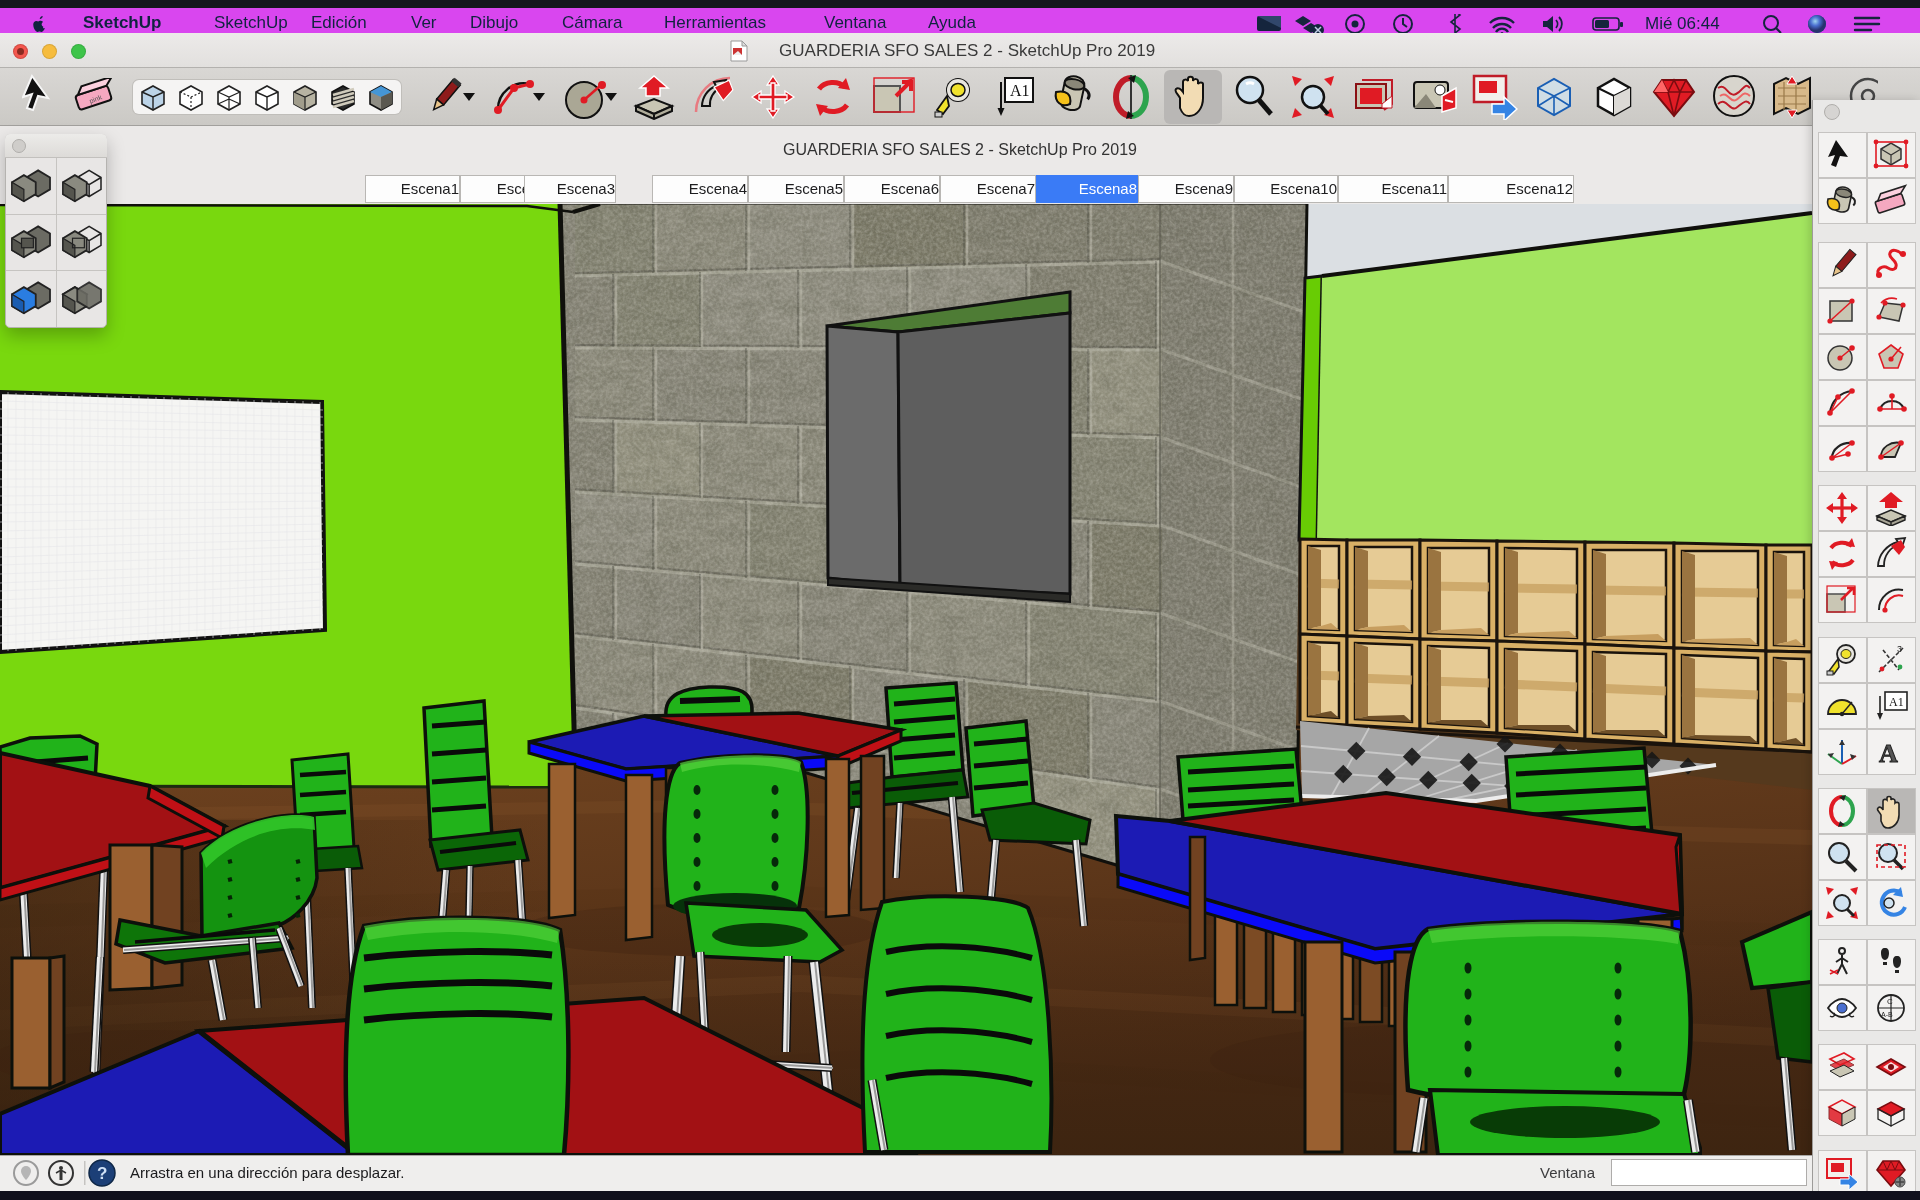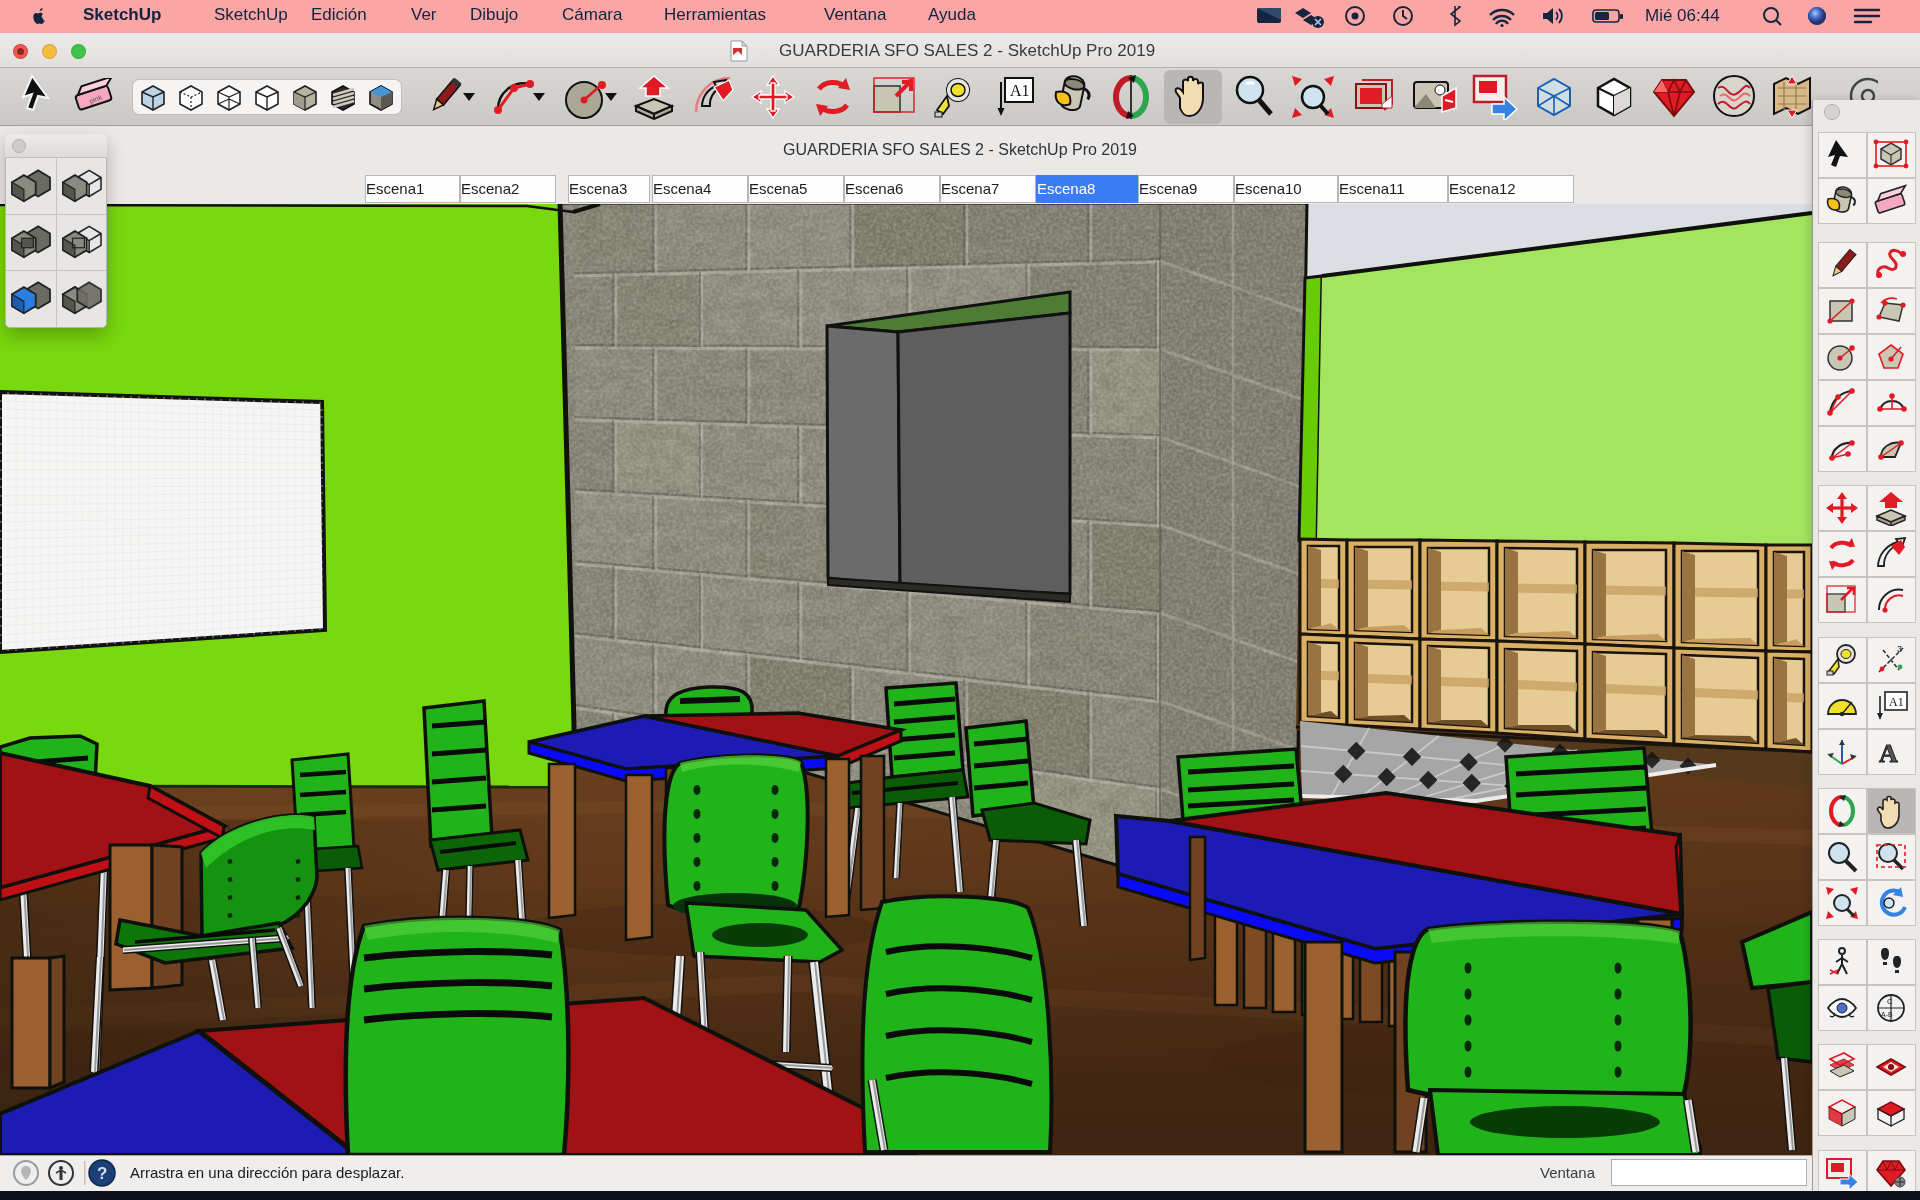--- a/index.html
+++ b/index.html
@@ -1,25 +1,25 @@
 <!DOCTYPE html>
 <html><head><meta charset="utf-8">
 <style>
 *{margin:0;padding:0;box-sizing:border-box}
 html,body{width:1920px;height:1200px;overflow:hidden;font-family:"Liberation Sans",sans-serif;background:#16161e}
 .abs{position:absolute}
-#menubar{position:absolute;left:0;top:0;width:1920px;height:42px;background:#fca5a5;color:#10233f;font-size:17px}
+#menubar{position:absolute;left:0;top:8px;width:1920px;height:42px;background:#d946ef;color:#10233f;font-size:17px}
 #menubar .mi{position:absolute;top:5px;white-space:nowrap}
 #titlebar{position:absolute;left:0;top:33px;width:1920px;height:35px;background:linear-gradient(#eceae9,#e2e0de);border-bottom:1px solid #b3b1ae}
 .tl{position:absolute;top:44px;width:15px;height:15px;border-radius:50%}
 #ttext{position:absolute;top:41px;left:0;width:1920px;text-align:center;font-size:17px;color:#3a3a3a}
 #toolbar{position:absolute;left:0;top:68px;width:1920px;height:58px;background:linear-gradient(#d9d7d4,#cbc9c5);border-bottom:1px solid #a2a09d}
 #childbar{position:absolute;left:0;top:126px;width:1920px;height:78px;background:#ebe9e8}
 #ctext{position:absolute;top:141px;left:0;width:1920px;text-align:center;font-size:16px;color:#333}
-.tab{position:absolute;top:175px;height:28px;background:#fdfdfd;border:1px solid #b9b7b4;color:#1d1d1f;font-size:15px;text-align:left;line-height:26px}
+.tab{position:absolute;top:175px;height:28px;background:#fdfdfd;border:1px solid #b9b7b4;color:#1d1d1f;font-size:15px;text-align:right;line-height:26px}
 .tab.act{background:#3a7bf6;color:#fff;border-color:#3a7bf6}
 #scene{position:absolute;left:0;top:204px}
 #statusbar{position:absolute;left:0;top:1155px;width:1812px;height:36px;background:#efeeed;border-top:1px solid #a9a7a5;font-size:15px;color:#1b1b1d}
 #botstrip{position:absolute;left:0;top:1191px;width:1920px;height:9px;background:#10101c}
 #lpal{position:absolute;left:5px;top:134px;width:102px;height:194px;background:#e8e6e5;border:1px solid #b5b3b0;border-radius:5px;box-shadow:0 8px 18px rgba(0,0,0,.25)}
 #rpal{position:absolute;left:1812px;top:100px;width:108px;height:1100px;background:#e9e8e7;border-left:1px solid #9d9b99;box-shadow:-3px 0 8px rgba(0,0,0,.15)}
 .cell{position:absolute;width:49px;height:46px;background:#f3f2f1;border:1px solid #c6c4c2}
 .cell.hl{background:#b9b7b5}
 .gseg{position:absolute;left:133px;top:80px;width:268px;height:34px;background:#f5f4f3;border-radius:6px;box-shadow:0 0 0 1px #c0beba}
 </style></head><body>
@@ -275,21 +275,21 @@
     <path d="M22 2l5 8h-10zM22 44l5-8h-10z" fill="#e01b24" stroke="#fff"></path>
   </svg>
 <svg class="abs" style="left:1838px;top:76px" width="40" height="42" viewBox="0 0 40 42">
     <circle cx="30" cy="20" r="17" fill="none" stroke="#444" stroke-width="2.5"></circle>
     <circle cx="30" cy="20" r="6" fill="none" stroke="#444" stroke-width="2.5"></circle>
   </svg>
 <div id="childbar"></div>
 <div id="ctext">GUARDERIA SFO SALES 2 - SketchUp Pro 2019</div>
 <div class="tab" style="left:365px;width:95px">Escena1</div>
 <div class="tab" style="left:460px;width:96px">Escena2</div>
-<div class="tab" style="left:568px;width:82px">Escena3</div>
+<div class="tab" style="left:524px;width:92px">Escena3</div>
 <div class="tab" style="left:652px;width:96px">Escena4</div>
 <div class="tab" style="left:748px;width:96px">Escena5</div>
 <div class="tab" style="left:844px;width:96px">Escena6</div>
 <div class="tab" style="left:940px;width:96px">Escena7</div>
 <div class="tab act" style="left:1036px;width:102px">Escena8</div>
 <div class="tab" style="left:1138px;width:96px">Escena9</div>
 <div class="tab" style="left:1234px;width:104px">Escena10</div>
 <div class="tab" style="left:1338px;width:110px">Escena11</div>
 <div class="tab" style="left:1448px;width:126px">Escena12</div>
 <svg id="scene" width="1812" height="951" viewBox="0 204 1812 951">

